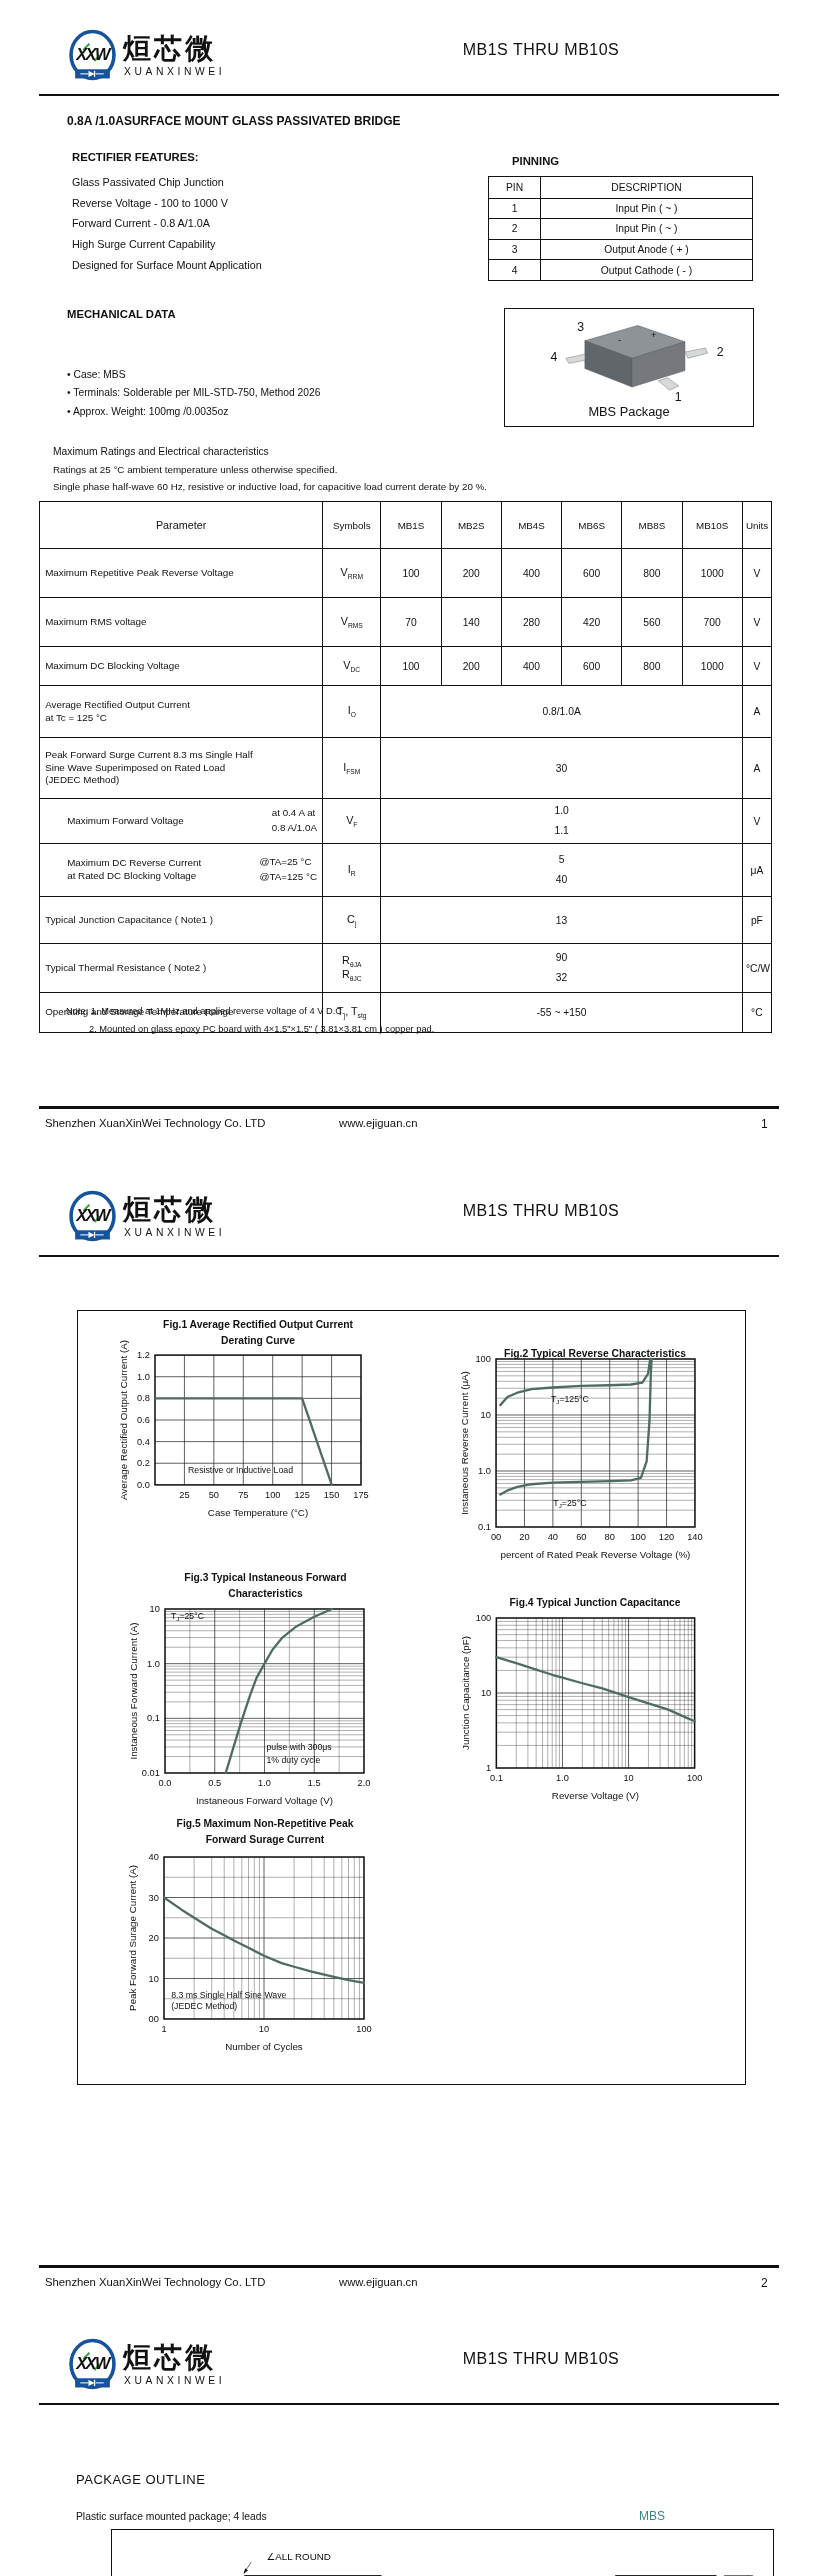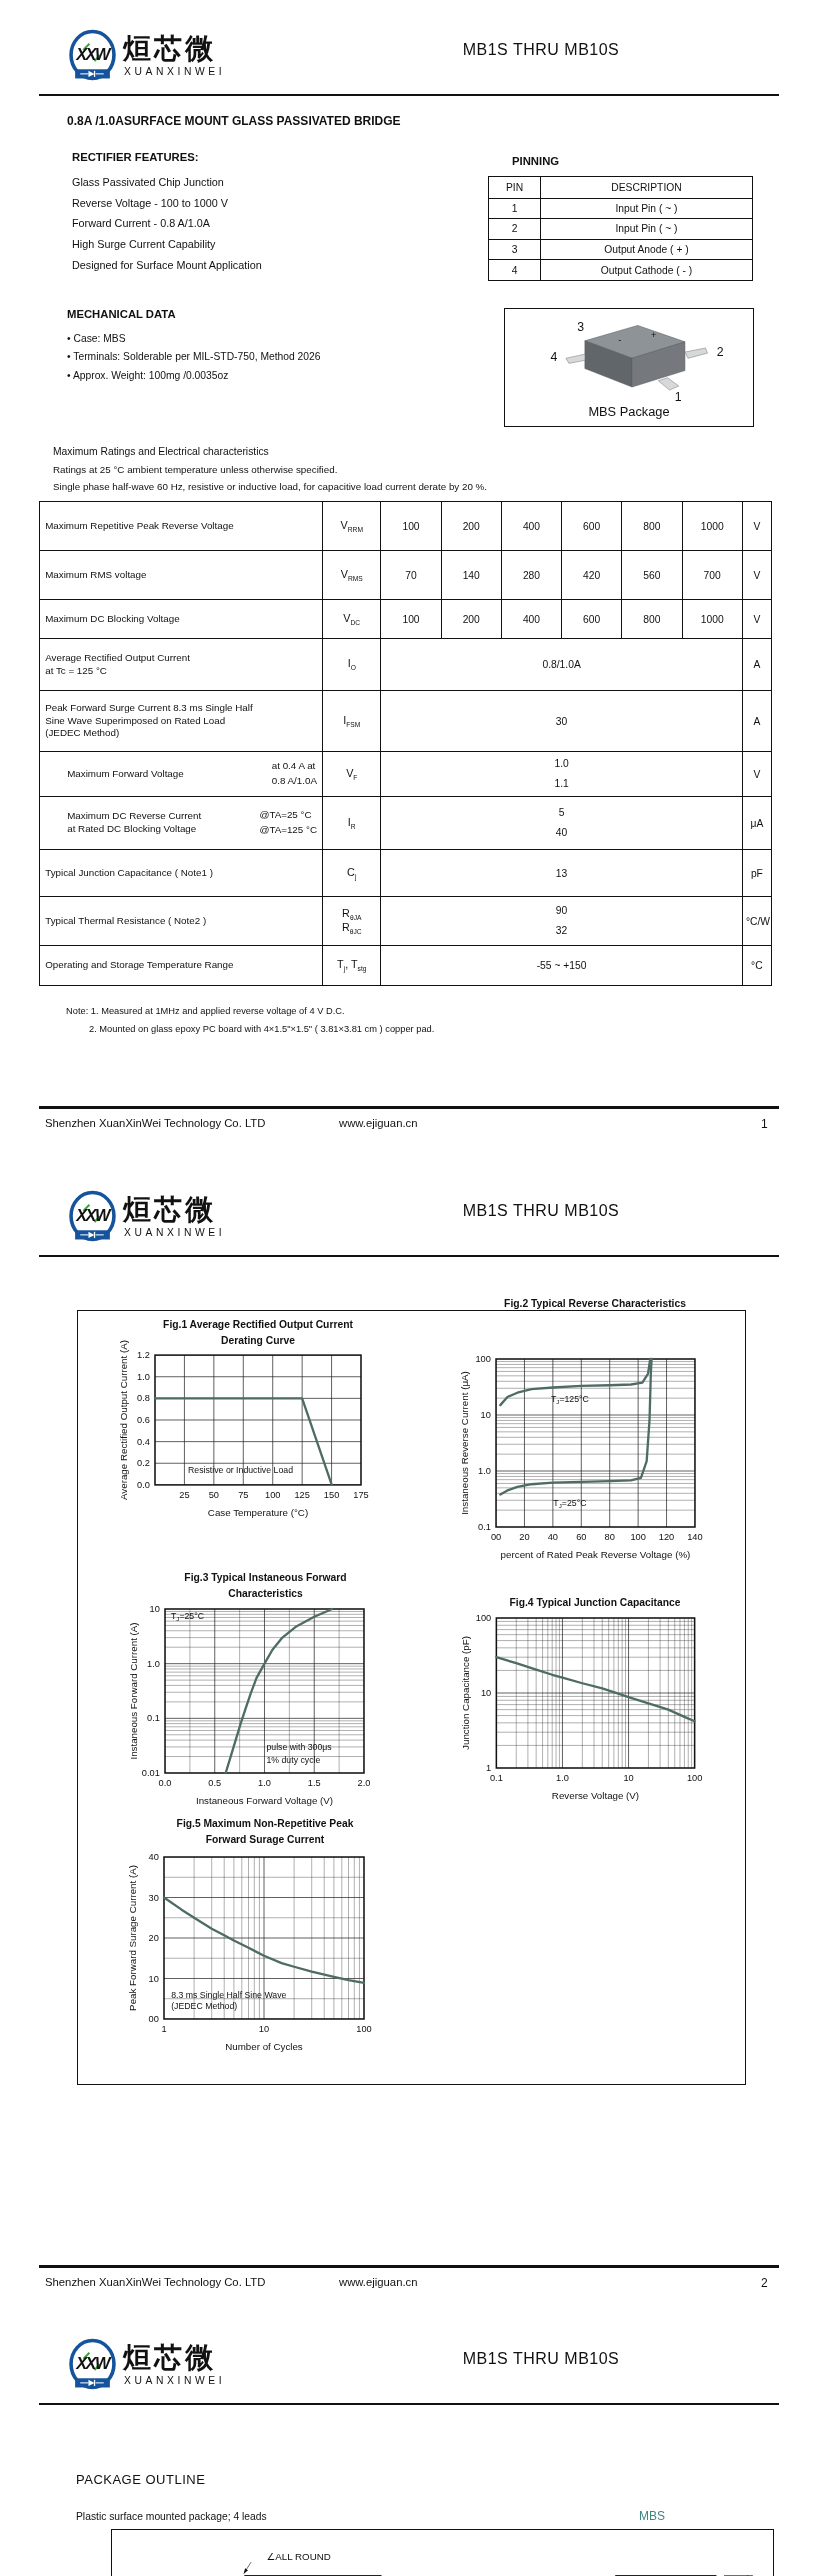--- a/index.html
+++ b/index.html
@@ -6,21 +6,21 @@
   body{width:818px;height:3470px;position:relative;font-family:"Liberation Sans","DejaVu Sans",sans-serif;color:#111;}
   .abs{position:absolute;}
   .b{font-weight:normal;}
   .rule{background:#111;height:2.1px;}
   .page-title{font-size:16px;letter-spacing:0.5px;text-align:center;white-space:nowrap;}
   .logo-cn{font-size:28px;font-weight:bold;letter-spacing:3.1px;color:#111;}
   .logo-en{font-size:10.3px;letter-spacing:3.6px;color:#111;}
   .subtitle{font-size:12px;font-weight:bold;}
   .h2{font-size:11.3px;font-weight:bold;}
   .feat{font-size:10.8px;line-height:20.6px;}
-  .mline{font-size:10.3px;line-height:18.5px;}
+  .mline{font-size:10.3px;line-height:18.5px;margin-top:36px;}
   table{border-collapse:collapse;table-layout:fixed;}
   td{border:1px solid #111;overflow:hidden;padding:0 3.1px;}
   table{border:1.5px solid #111;}
   .pinning td{font-size:10.3px;text-align:center;height:19.6px;border-width:0.8px;}
   .pinning tr.head td{height:20.6px;border-bottom-width:1px;}
   .ratings .param{font-size:9.8px;text-align:left;line-height:1.3;padding-left:5.2px;}
   .ratings .sym{font-size:10.8px;text-align:center;}
   .ratings sub{font-size:6.7px;}
   .ratings .val,.ratings .unit{font-size:10.3px;text-align:center;}
   .prow{display:flex;justify-content:space-between;align-items:center;margin-left:22px;}
@@ -130,20 +130,31 @@
       <col style="width:58px">
       <col style="width:60px">
       <col style="width:60px">
       <col style="width:60px">
       <col style="width:60px">
       <col style="width:60px">
       <col style="width:60px">
       <col style="width:29px">
     </colgroup>
   <tbody>
+      <tr style="height:47px">
+    <td class="sym b">Parameter</td>
+    <td class="sym b" style="font-size:9.8px">Symbols</td>
+    <td class="sym b" style="font-size:9.8px">MB1S</td>
+    <td class="sym b" style="font-size:9.8px">MB2S</td>
+    <td class="sym b" style="font-size:9.8px">MB4S</td>
+    <td class="sym b" style="font-size:9.8px">MB6S</td>
+    <td class="sym b" style="font-size:9.8px">MB8S</td>
+    <td class="sym b" style="font-size:9.8px">MB10S</td>
+    <td class="sym b" style="font-size:9.8px">Units</td>
+  </tr>
   <tr style="height:49px">
     <td class="param">
           <div>Maximum Repetitive Peak Reverse Voltage</div>
         </td>
     <td class="sym"><span>V</span><sub>RRM</sub></td>
     <td class="val">100</td>
     <td class="val">200</td>
     <td class="val">400</td>
     <td class="val">600</td>
     <td class="val">800</td>
@@ -325,21 +336,21 @@
       <text x="-10" y="132" text-anchor="end" font-size="18">0.6</text>
       <text x="-10" y="89.99999999999997" text-anchor="end" font-size="18">0.8</text>
       <text x="-10" y="48" text-anchor="end" font-size="18">1.0</text>
       <text x="-10" y="6" text-anchor="end" font-size="18">1.2</text>
       <text x="200" y="312" text-anchor="middle" font-size="19">Case Temperature (°C)</text>
       <text transform="translate(-54,126) rotate(-90)" text-anchor="middle" font-size="19">Average Rectified Output Current (A)</text>
       <text x="64" y="228.9" text-anchor="start" font-size="17"><tspan>Resistive or Inductive Load</tspan></text>
     </svg>
   </div>
 
-<div class="abs ctitle" style="left:470px;top:1296px;width:250px;">
+<div class="abs ctitle" style="left:470px;top:1346px;width:250px;">
     <div>Fig.2  Typical Reverse Characteristics</div>
     <div></div>
   </div>
 <div class="chart" style="left:496px;top:1359px;width:199px;height:168px;">
     <svg width="199" height="168" viewBox="0 0 386 326">
       <line x1="55.14285714285714" y1="0" x2="55.14285714285714" y2="326" stroke="#222" stroke-width="1.4"></line>
       <line x1="110.28571428571428" y1="0" x2="110.28571428571428" y2="326" stroke="#222" stroke-width="1.4"></line>
       <line x1="165.42857142857142" y1="0" x2="165.42857142857142" y2="326" stroke="#222" stroke-width="1.4"></line>
       <line x1="220.57142857142856" y1="0" x2="220.57142857142856" y2="326" stroke="#222" stroke-width="1.4"></line>
       <line x1="275.7142857142857" y1="0" x2="275.7142857142857" y2="326" stroke="#222" stroke-width="1.4"></line>

